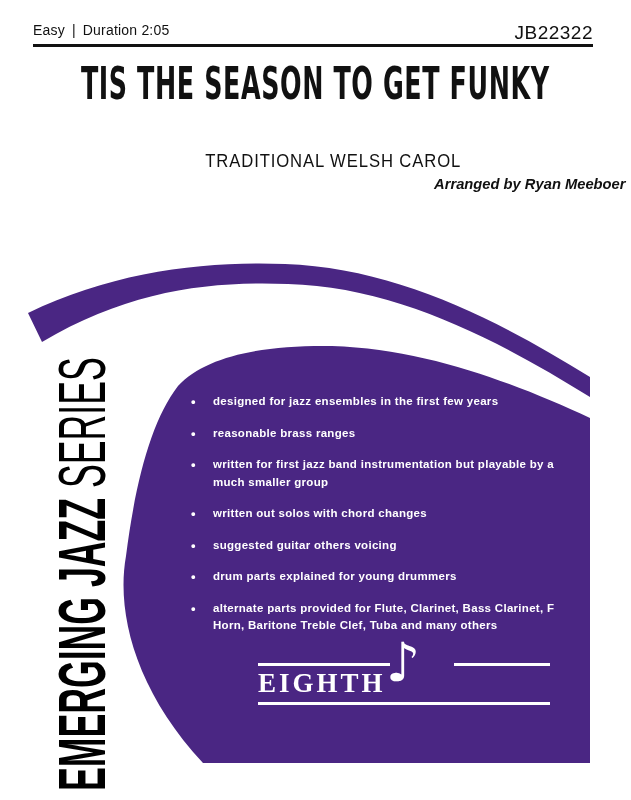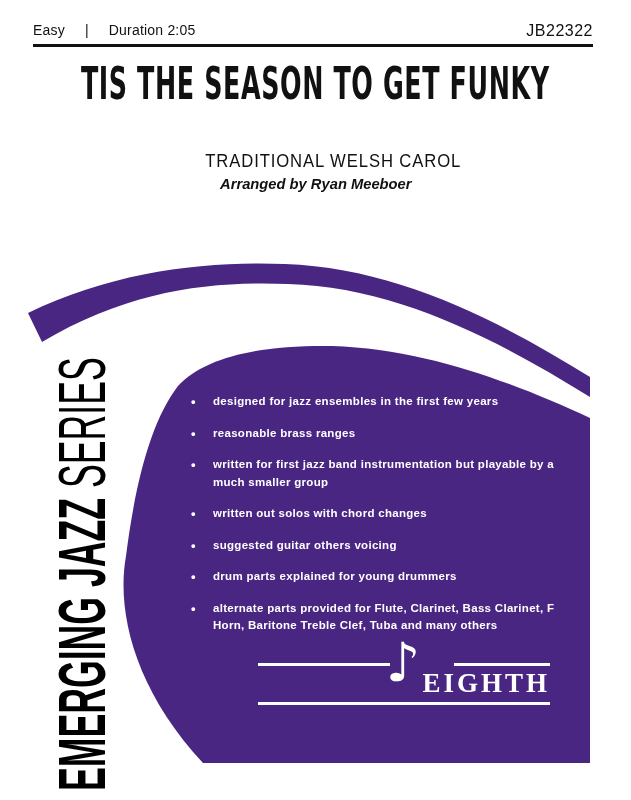--- a/index.html
+++ b/index.html
@@ -13,25 +13,25 @@
     position:relative;
     width:631px;height:800px;
     background:var(--paper);
     font-family:"Liberation Sans",sans-serif;
     color:var(--ink);
     overflow:hidden;
   }
   
   .header-left{
     position:absolute;left:33px;top:22px;
-    font-size:14px;letter-spacing:.2px;display:flex;gap:20px;white-space:nowrap;
+    font-size:14px;letter-spacing:.2px;display:flex;gap:7px;white-space:nowrap;
   }
   .header-right{
     position:absolute;right:38px;top:22px;
-    font-size:16px;letter-spacing:.5px;white-space:nowrap;
+    font-size:19px;letter-spacing:.5px;white-space:nowrap;
   }
   .header-rule{
     position:absolute;left:33px;top:44px;width:560px;height:3px;
     background:var(--ink);
   }
   
   .title-wrap{
     position:absolute;left:0;top:58px;width:631px;
     display:flex;justify-content:center;text-align:center;
   }
@@ -44,21 +44,21 @@
   .subtitle-wrap{
     position:absolute;left:0;top:150px;width:631px;
     display:flex;justify-content:center;padding-left:36px;
   }
   .subtitle-text{
     font-size:18.5px;letter-spacing:1px;white-space:nowrap;
     transform:scaleX(.9);transform-origin:50% 50%;
   }
   .credit-wrap{
     position:absolute;left:0;top:175px;width:631px;
-    display:flex;justify-content:center;
+    display:flex;justify-content:flex-end;
   }
   .credit-text{
     font-style:italic;font-weight:bold;font-size:15.5px;white-space:nowrap;
     transform:scaleX(.95);transform-origin:50% 50%;
   }
   
   .art-svg{position:absolute;left:0;top:0;width:631px;height:800px;}
   
   .series-text{
     position:absolute;left:50px;top:791px;width:447px;height:64px;
@@ -91,21 +91,21 @@
   
   .publisher-logo{
     position:absolute;left:258px;top:660px;width:292px;color:var(--paper);
     font-family:"Liberation Serif",serif;
   }
   .logo-topline{display:flex;align-items:center;height:3px;margin-top:3px;}
   .logo-topline .seg1{width:132px;height:2.5px;background:var(--paper);}
   .logo-topline .gap{width:64px;}
   .logo-topline .seg2{flex:1;height:2.5px;background:var(--paper);}
   .logo-row1{
-    display:flex;justify-content:space-between;align-items:flex-end;
+    display:flex;justify-content:space-between;align-items:flex-start;
     font-weight:bold;font-size:27px;line-height:30px;margin-top:2px;flex-direction:column;
   }
   .logo-word1{letter-spacing:3px;}
   .logo-word2{letter-spacing:7px;margin-right:-7px;}
   .logo-row2{
     font-weight:bold;font-size:27px;line-height:30px;letter-spacing:3.6px;
     margin-top:0;white-space:nowrap;
   }
   .logo-bottomline{width:100%;height:2.5px;background:var(--paper);margin-top:4px;}
   .eighth-note-glyph{

